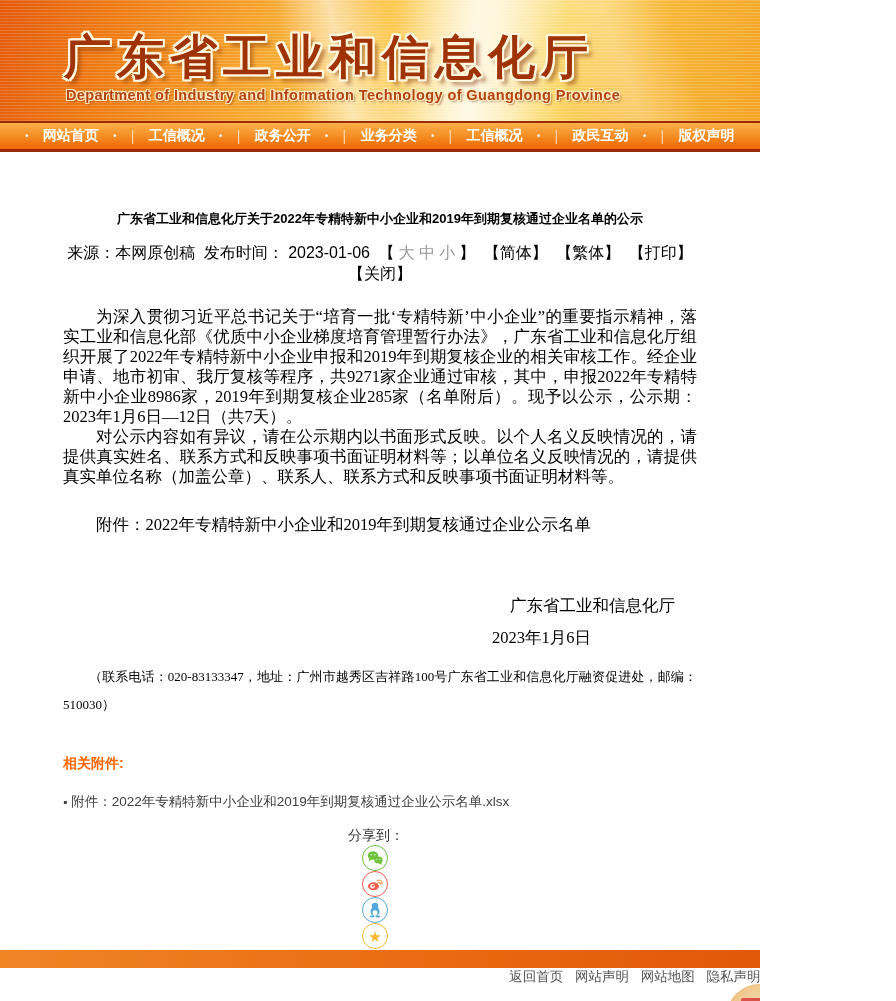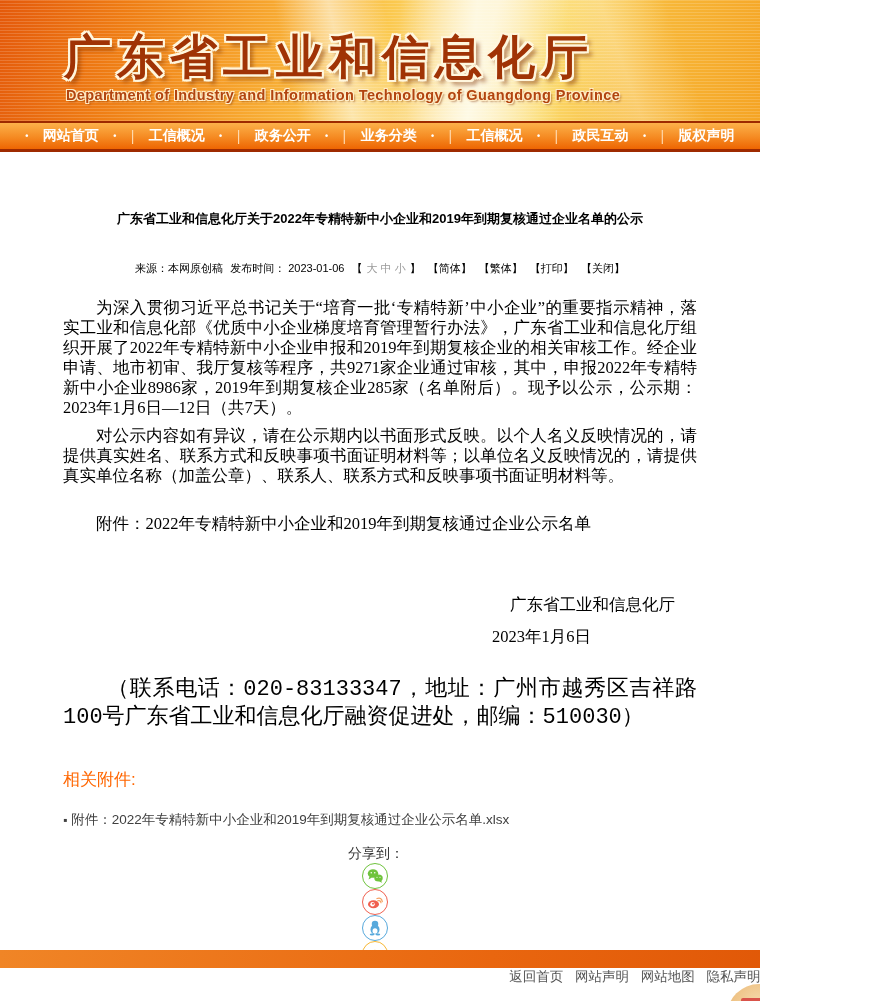--- a/index.html
+++ b/index.html
@@ -45,41 +45,41 @@
   .nav .dot { font-size:9px; color:#fff; }
   .nav .sep { color:#ffd9ad; font-weight:normal; }
 
   
   .content { padding:0 63px; color:#000; }
   .article-title {
     margin:55px 20px 0; text-align:center;
     font-size:13px; font-weight:bold; line-height:1.8; color:#000;
   }
   .meta {
-    margin-top:31px; text-align:center; font-size:11px; color:#000;
+    margin-top:13px; text-align:center; font-size:16px; color:#000;
     font-family:"Liberation Sans", sans-serif;
   }
   .meta span { margin:0 2px; }
   .meta .sizes { color:#999; }
   .meta .ctrl { cursor:pointer; }
 
   .body-text { font-family:"Liberation Serif", serif; }
   .para {
     margin-top:22px; font-size:16.5px; line-height:20px;
     text-align:justify; text-indent:2em;
   }
-  .para + .para { margin-top:8px; }
+  .para + .para { margin-top:0; }
   .attach-line { margin-top:24px; font-size:16.5px; line-height:28px; text-indent:2em; }
 
   .sig-name { margin-top:56px; text-align:right; padding-right:22px; font-size:16.5px; }
   .sig-date { margin-top:10px; text-align:right; padding-right:106px; font-size:16.5px; }
-  .contact { margin-top:28px; font-size:22px; line-height:28px; text-align:justify; text-indent:2em;font-family:Liberation Mono, monospace; }
+  .contact { margin-top:14px; font-size:13px; line-height:28px; text-align:justify; text-indent:2em; }
 
   .attachments-heading {
-    margin-top:36px; color:#ff6600; font-weight:normal; font-size:17px;
+    margin-top:36px; color:#ff6600; font-weight:bold; font-size:14px;
     font-family:"Liberation Sans", sans-serif;
   }
   .attachment-item {
     margin-top:20px; font-size:13.5px; color:#404040;
     font-family:"Liberation Sans", sans-serif;
   }
   .attachment-item .bullet { color:#404040; margin-right:4px; font-size:12px; }
   .attachment-item a { color:#404040; text-decoration:none; cursor:pointer; }
 
   .share-row { margin-top:16px; display:flex; align-items:center;flex-direction:column; }

